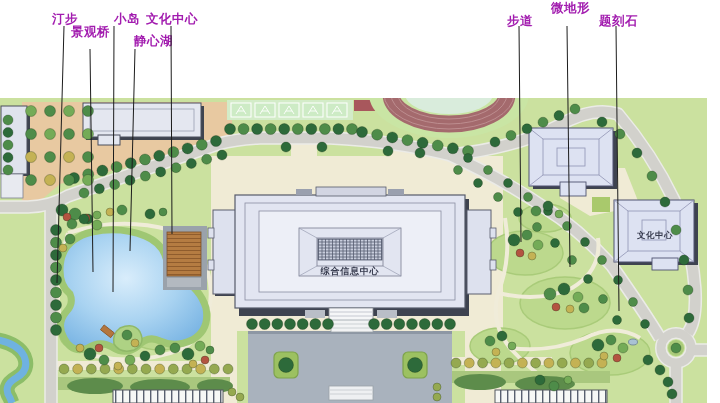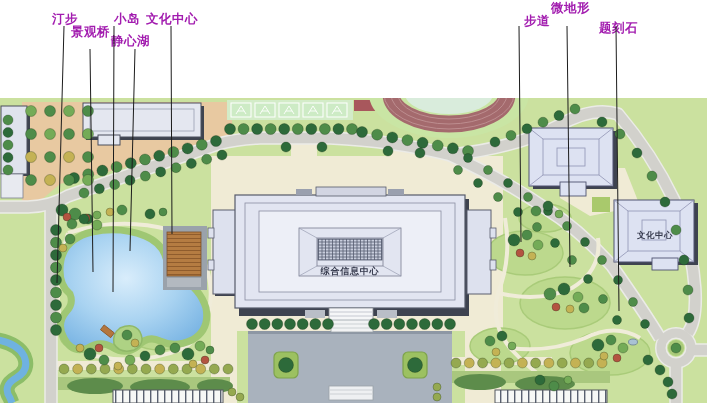--- a/index.html
+++ b/index.html
@@ -436,25 +436,25 @@
         <circle cx="568" cy="282" r="4" fill="#74ab57" stroke="rgba(20,40,15,0.35)" stroke-width="0.8"></circle>
         <circle cx="676" cy="250" r="5" fill="#4e8c49" stroke="rgba(20,40,15,0.35)" stroke-width="0.8"></circle>
         <circle cx="286" cy="267" r="7.5" fill="#2d6a3a" stroke="rgba(20,40,15,0.35)" stroke-width="0.8"></circle>
         <circle cx="415" cy="267" r="7.5" fill="#2d6a3a" stroke="rgba(20,40,15,0.35)" stroke-width="0.8"></circle>
       </g>
   </svg>
 
   <div class="ann" style="left:52px;top:11px">汀步</div>
   <div class="ann" style="left:71px;top:24px">景观桥</div>
   <div class="ann" style="left:114px;top:11px">小岛</div>
-  <div class="ann" style="left:111px;top:33px">静心湖</div>
+  <div class="ann" style="left:134px;top:33px">静心湖</div>
   <div class="ann" style="left:146px;top:11px">文化中心</div>
-  <div class="ann" style="left:524px;top:13px">步道</div>
+  <div class="ann" style="left:507px;top:13px">步道</div>
   <div class="ann" style="left:551px;top:0">微地形</div>
-  <div class="ann" style="left:599px;top:20px">题刻石</div>
+  <div class="ann" style="left:599px;top:13px">题刻石</div>
 
   <svg class="leaders" width="720" height="403" viewBox="0 0 720 403">
     <g stroke="#1c1c1c" stroke-width="1" fill="none">
       <line x1="64" y1="26" x2="57" y2="283"></line>
       <line x1="90" y1="49" x2="93" y2="272"></line>
       <line x1="114" y1="26" x2="113" y2="292"></line>
       <line x1="135" y1="49" x2="130" y2="251"></line>
       <line x1="171" y1="26" x2="172" y2="234"></line>
       <line x1="519" y1="26" x2="521" y2="242"></line>
       <line x1="567" y1="26" x2="570" y2="267"></line>

